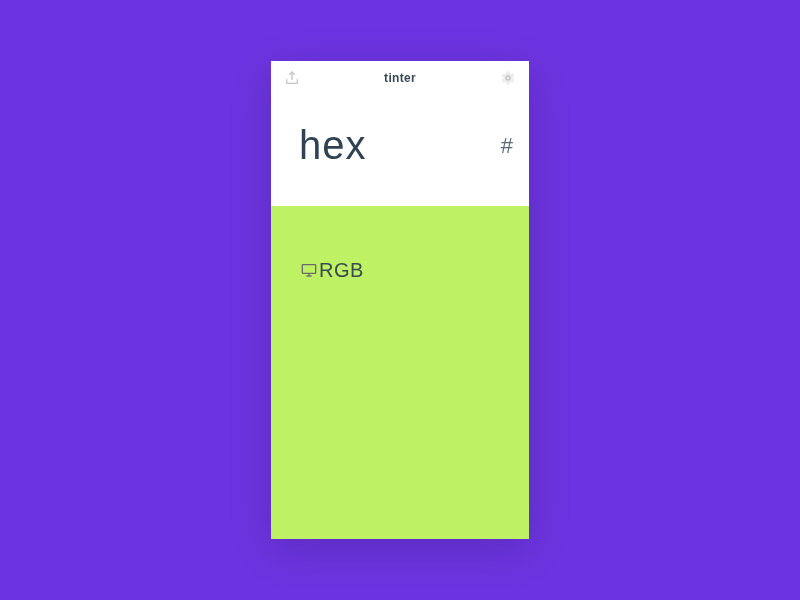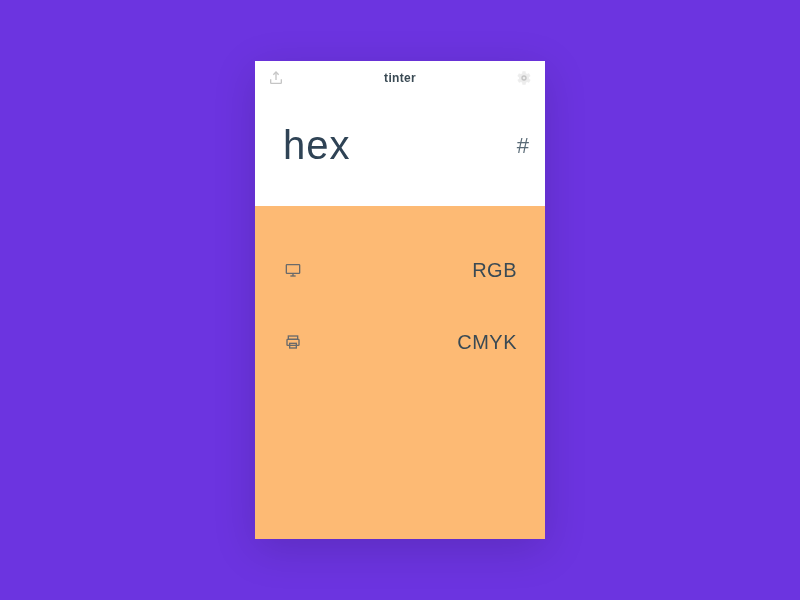--- a/index.html
+++ b/index.html
@@ -10,21 +10,21 @@
     body {
       width: 800px;
       height: 600px;
       background: #6c34e0;
       display: flex;
       justify-content: center;
       align-items: center;
       font-family: -apple-system, BlinkMacSystemFont, "Segoe UI", sans-serif;
     }
     .app {
-      width: 290px;
+      width: 258px;
       height: 478px;
       background: #ffffff;
       display: flex;
       flex-direction: column;
       box-shadow: 0 10px 40px rgba(0,0,0,0.15);
     }
     .header {
       height: 34px;
       display: flex;
       align-items: center;
@@ -58,24 +58,24 @@
       font-weight: 400;
       color: #2f4355;
       letter-spacing: 1px;
     }
     .hex-hash {
       font-size: 22px;
       color: #5a6b77;
     }
     .modes-section {
       flex: 1;
-      background: #fdba74;
+      background: #bef264;
       padding: 28px 28px 20px 28px;
       display: flex;
-      flex-direction: column;
+      flex-direction: row;
       gap: 0;
     }
     .mode-row {
       display: flex;
       align-items: center;
       justify-content: space-between;
       height: 72px;
       cursor: pointer;
     }
     .mode-icon {
@@ -138,25 +138,15 @@
         <svg width="16" height="14" viewBox="0 0 24 20" fill="none" stroke="currentColor" stroke-width="2">
           <rect x="2" y="2" width="20" height="13" rx="1"></rect>
           <line x1="8" y1="19" x2="16" y2="19"></line>
           <line x1="12" y1="15" x2="12" y2="19"></line>
         </svg>
       </div>
       <div class="mode-label">RGB</div>
     </div>
 
 
-    <div class="mode-row">
-      <div class="mode-icon">
-        <svg width="16" height="16" viewBox="0 0 24 24" fill="none" stroke="currentColor" stroke-width="2">
-          <rect x="5" y="3" width="14" height="5"></rect>
-          <rect x="3" y="8" width="18" height="9" rx="1"></rect>
-          <rect x="7" y="14" width="10" height="7"></rect>
-        </svg>
-      </div>
-      <div class="mode-label">CMYK</div>
-    </div>
 
   </div>
 </div>
 
 </body></html>

